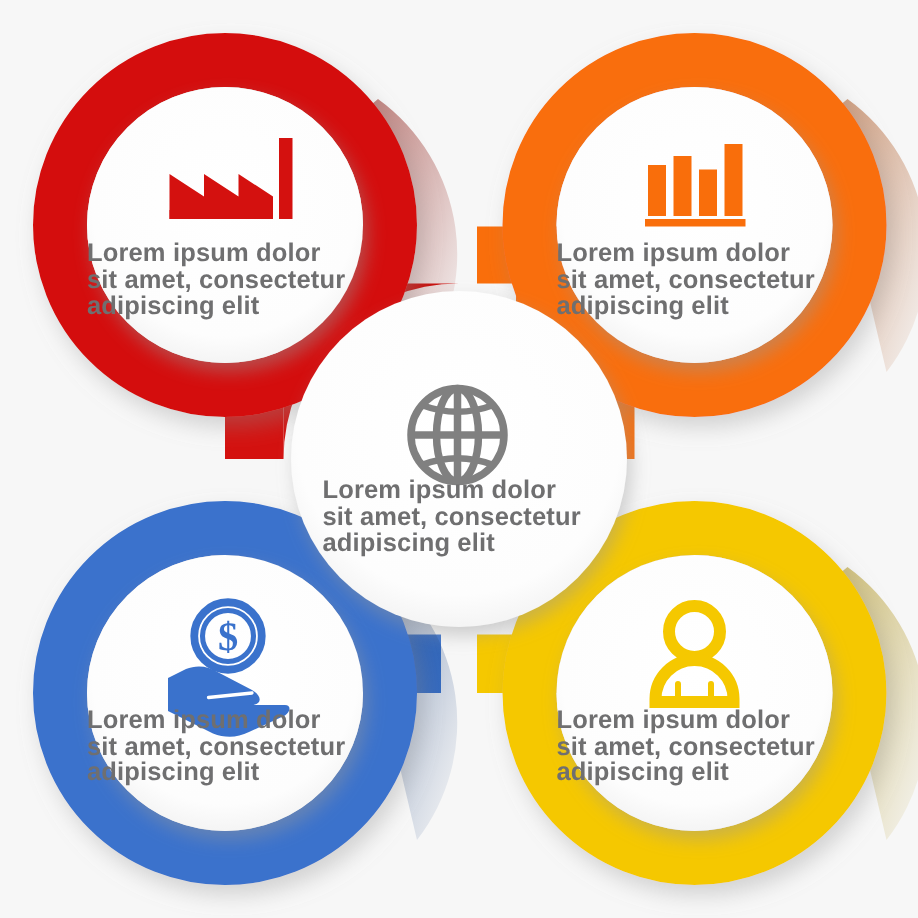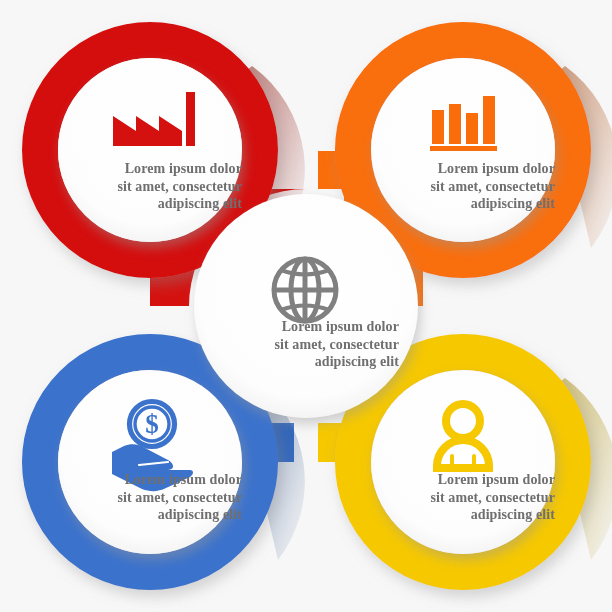--- a/index.html
+++ b/index.html
@@ -20,24 +20,24 @@
     background: #f7f7f7;
   }
   #stage svg {
     position: absolute;
     top: 0;
     left: 0;
     display: block;
   }
   .node-label {
     position: absolute;
-    text-align: right;
-    font-family: Liberation Serif, serif;
+    text-align: left;
+    font-family: Liberation Sans, sans-serif;
     font-weight: bold;
-    font-size: 14px;
+    font-size: 17px;
     line-height: 17.5px;
     color: #6f6f70;
     letter-spacing: 0.1px;
     white-space: pre-line;
     pointer-events: none;
   }
   .lbl-tl { left: 58px;  top: 160px; width: 184px; }
   .lbl-tr { left: 371px; top: 160px; width: 184px; }
   .lbl-c  { left: 215px; top: 318px; width: 184px; }
   .lbl-bl { left: 58px;  top: 471px; width: 184px; }

